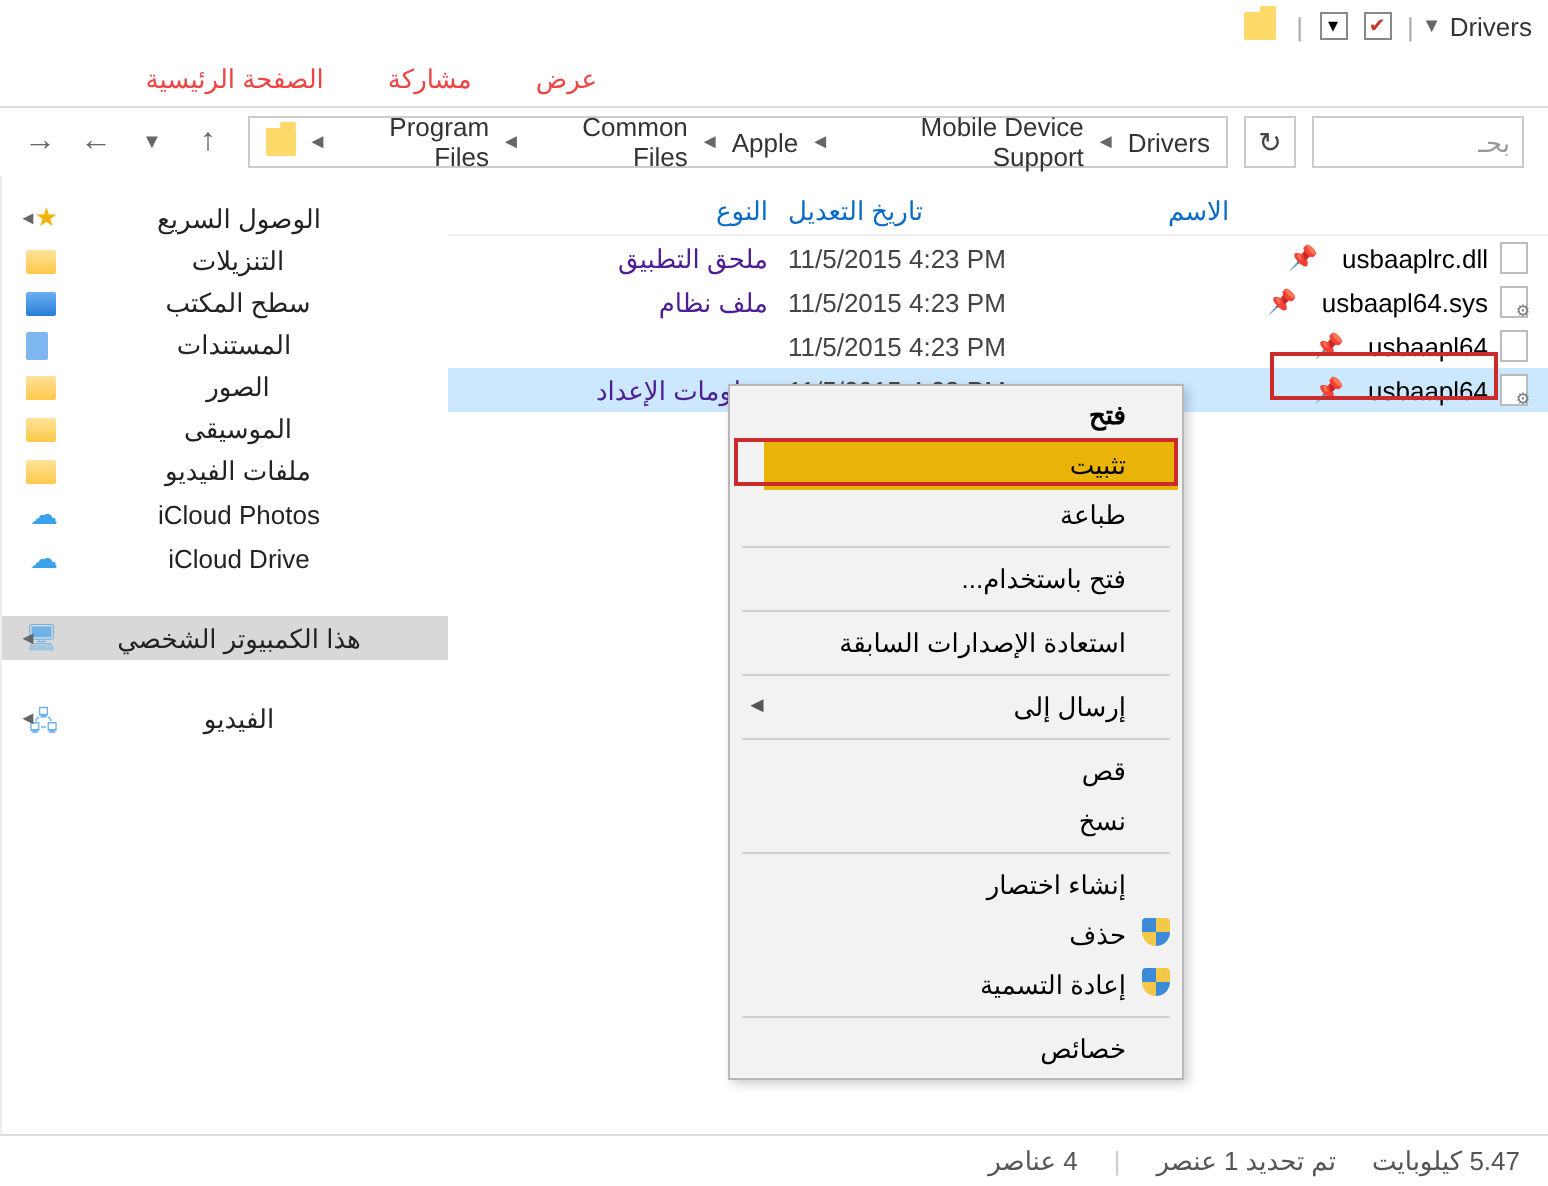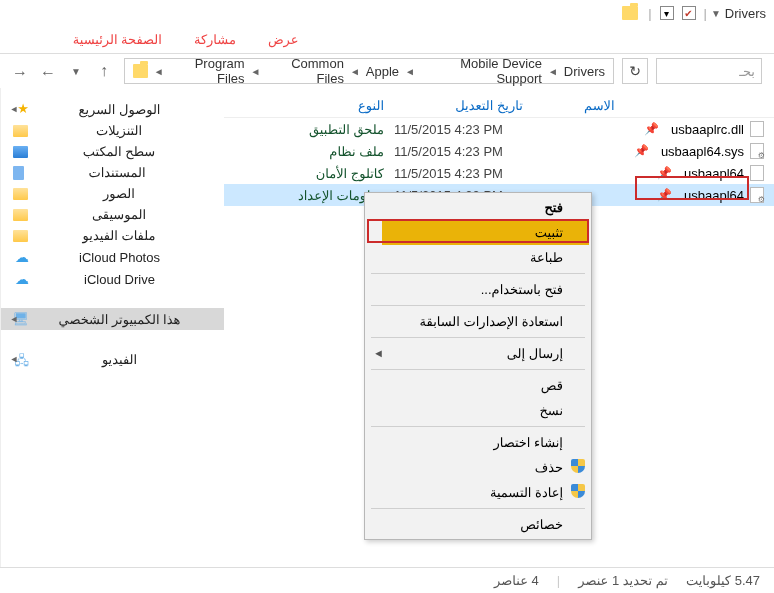--- a/index.html
+++ b/index.html
@@ -43,28 +43,28 @@
 .sb-cloud { color: #3aa0e8; font-size: 14px; }
 .sb-pc { color: #6fb2e8; font-size: 13px; }
 .sb-net { color: #6fb2e8; font-size: 13px; }
 .sb-exp { font-size: 9px; color: #666; width: 10px; text-align: center; margin-right: -14px; }
 .sb-exp.hidden{ visibility:hidden; }
 .sb-group-gap { height: 18px; }
 
 .filepane { flex: 1; display: flex; flex-direction: column; position: relative; }
 .file-headers { display: flex; flex-direction: row; padding: 10px 0 4px; border-bottom: 1px solid #eee; }
 .col-name { flex: 0 0 190px; text-align: left; padding: 0 30px 0 0; color: #0a6bc6; }
-.col-date { flex: 0 0 190px; text-align: center; color: #0a6bc6; }
+.col-date { flex: 0 0 190px; text-align: left; color: #0a6bc6; }
 .col-type { flex: 1; text-align: right; padding-right: 10px; color: #0a6bc6; }
 
 .file-row { display: flex; flex-direction: row; padding: 2px 0; align-items: center; height: 22px; cursor: pointer; }
 .file-row.selected { background: #cce8ff; }
 .file-row .fname-cell { flex: 0 0 190px; display: flex; align-items: center; justify-content: flex-end; gap: 6px; padding-right: 10px; direction: ltr; }
 .file-row .fdate-cell { flex: 0 0 190px; direction: ltr; color: #444; }
-.file-row .ftype-cell { flex: 1; padding-right: 10px; color: #14532d; }
+.file-row .ftype-cell { flex: 1; padding-right: 10px; color: #4c1d95; }
 .file-icon { width: 14px; height: 16px; border: 1px solid #bbb; background: #fff; position: relative; }
 .file-icon.gear::after { content:"⚙"; position:absolute; font-size:8px; right:-2px; bottom:-2px; color:#777; }
 .pin-icon { color: #aaa; font-size: 12px; margin-right: 6px; }
 .red-box { position: absolute; border: 2px solid #cc2b2b; pointer-events: none; }
 .red-box.file { top: 88px; right: 25px; width: 114px; height: 24px; }
 
 .context-menu { position: absolute; top: 104px; left: 140px; width: 228px; background: #f2f2f2; border: 1px solid #b7b7b7; box-shadow: 2px 2px 5px rgba(0,0,0,0.2); direction: rtl; padding: 2px; z-index: 10; }
 .cm-item { padding: 5px 26px 5px 20px; position: relative; cursor: pointer; text-align: right; }
 .cm-item.bold { font-weight: 700; }
 .cm-item.highlighted { background: #eab308; margin-left: 15px; }
@@ -208,21 +208,20 @@
       <div class="fdate-cell">11/5/2015 4:23 PM</div>
       <div class="ftype-cell">ملف نظام</div>
     </div>
     <div class="file-row">
       <div class="fname-cell">
           <span class="pin-icon">📌</span>
           <span>usbaapl64</span>
           <span class="file-icon"></span>
         </div>
       <div class="fdate-cell">11/5/2015 4:23 PM</div>
-      <div class="ftype-cell">كاتلوج الأمان</div>
     </div>
     <div class="file-row selected">
       <div class="fname-cell">
           <span class="pin-icon">📌</span>
           <span>usbaapl64</span>
           <span class="file-icon gear"></span>
         </div>
       <div class="fdate-cell">11/5/2015 4:23 PM</div>
       <div class="ftype-cell">معلومات الإعداد</div>
     </div>

